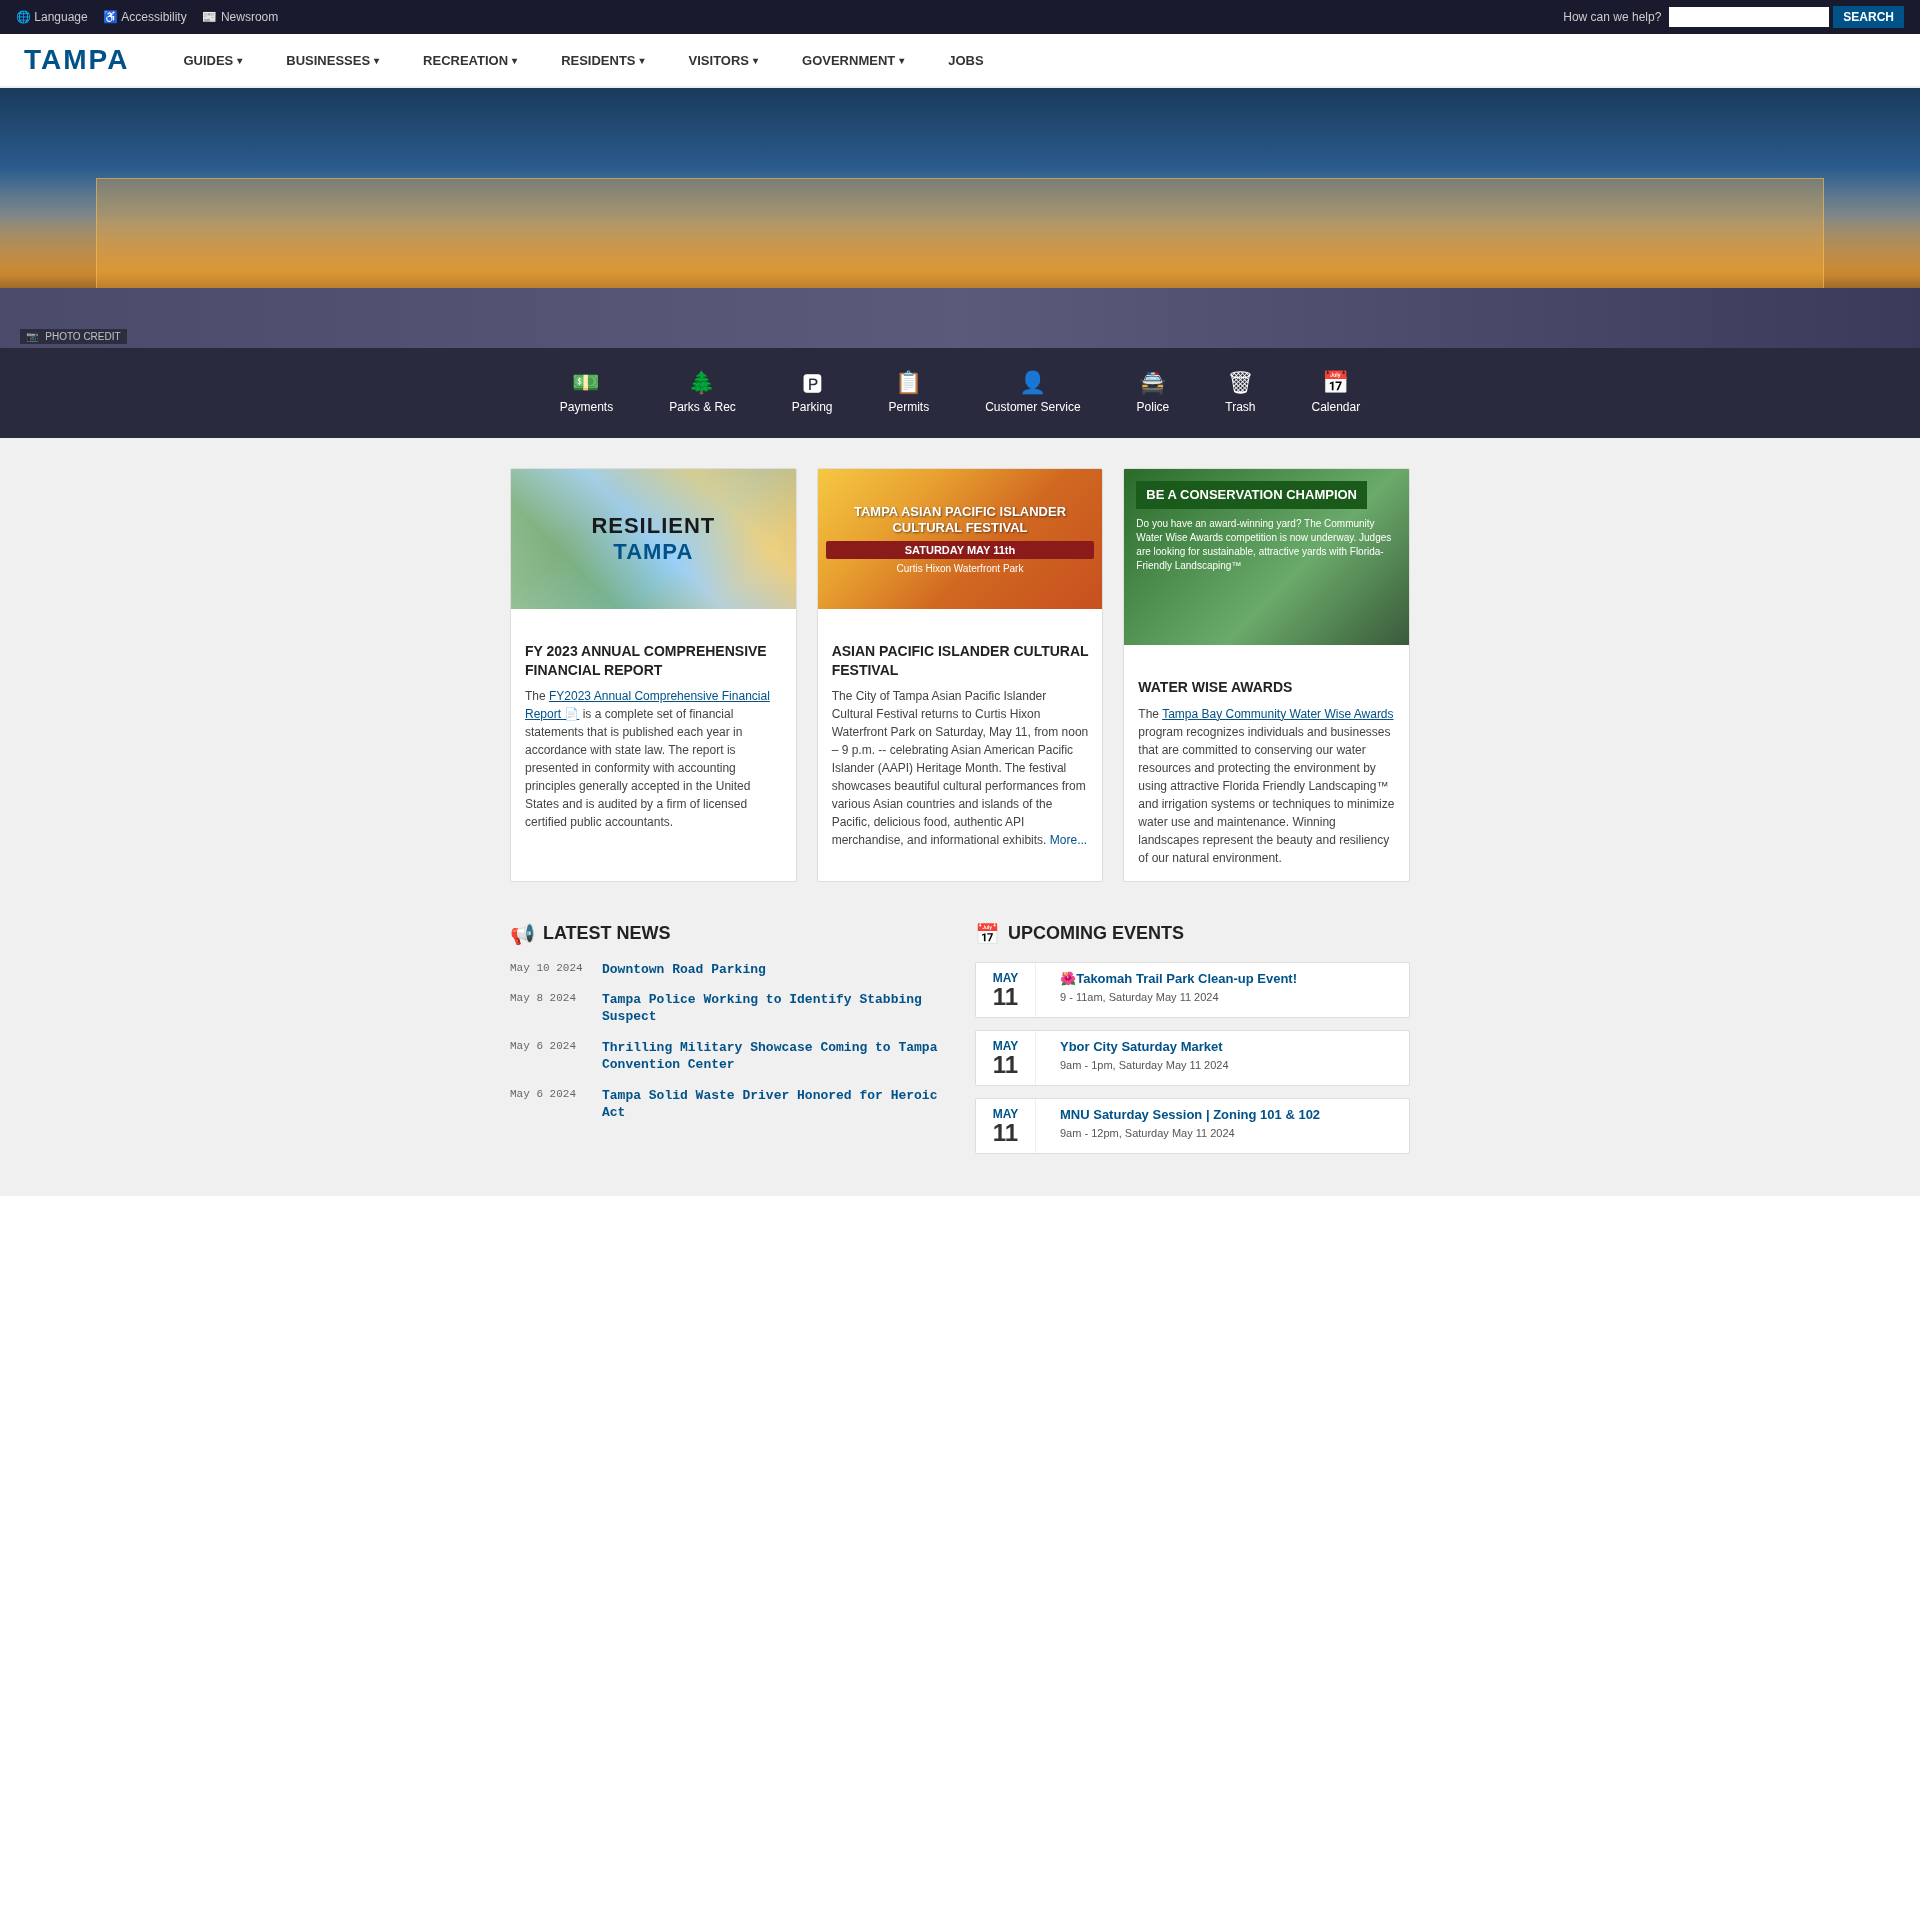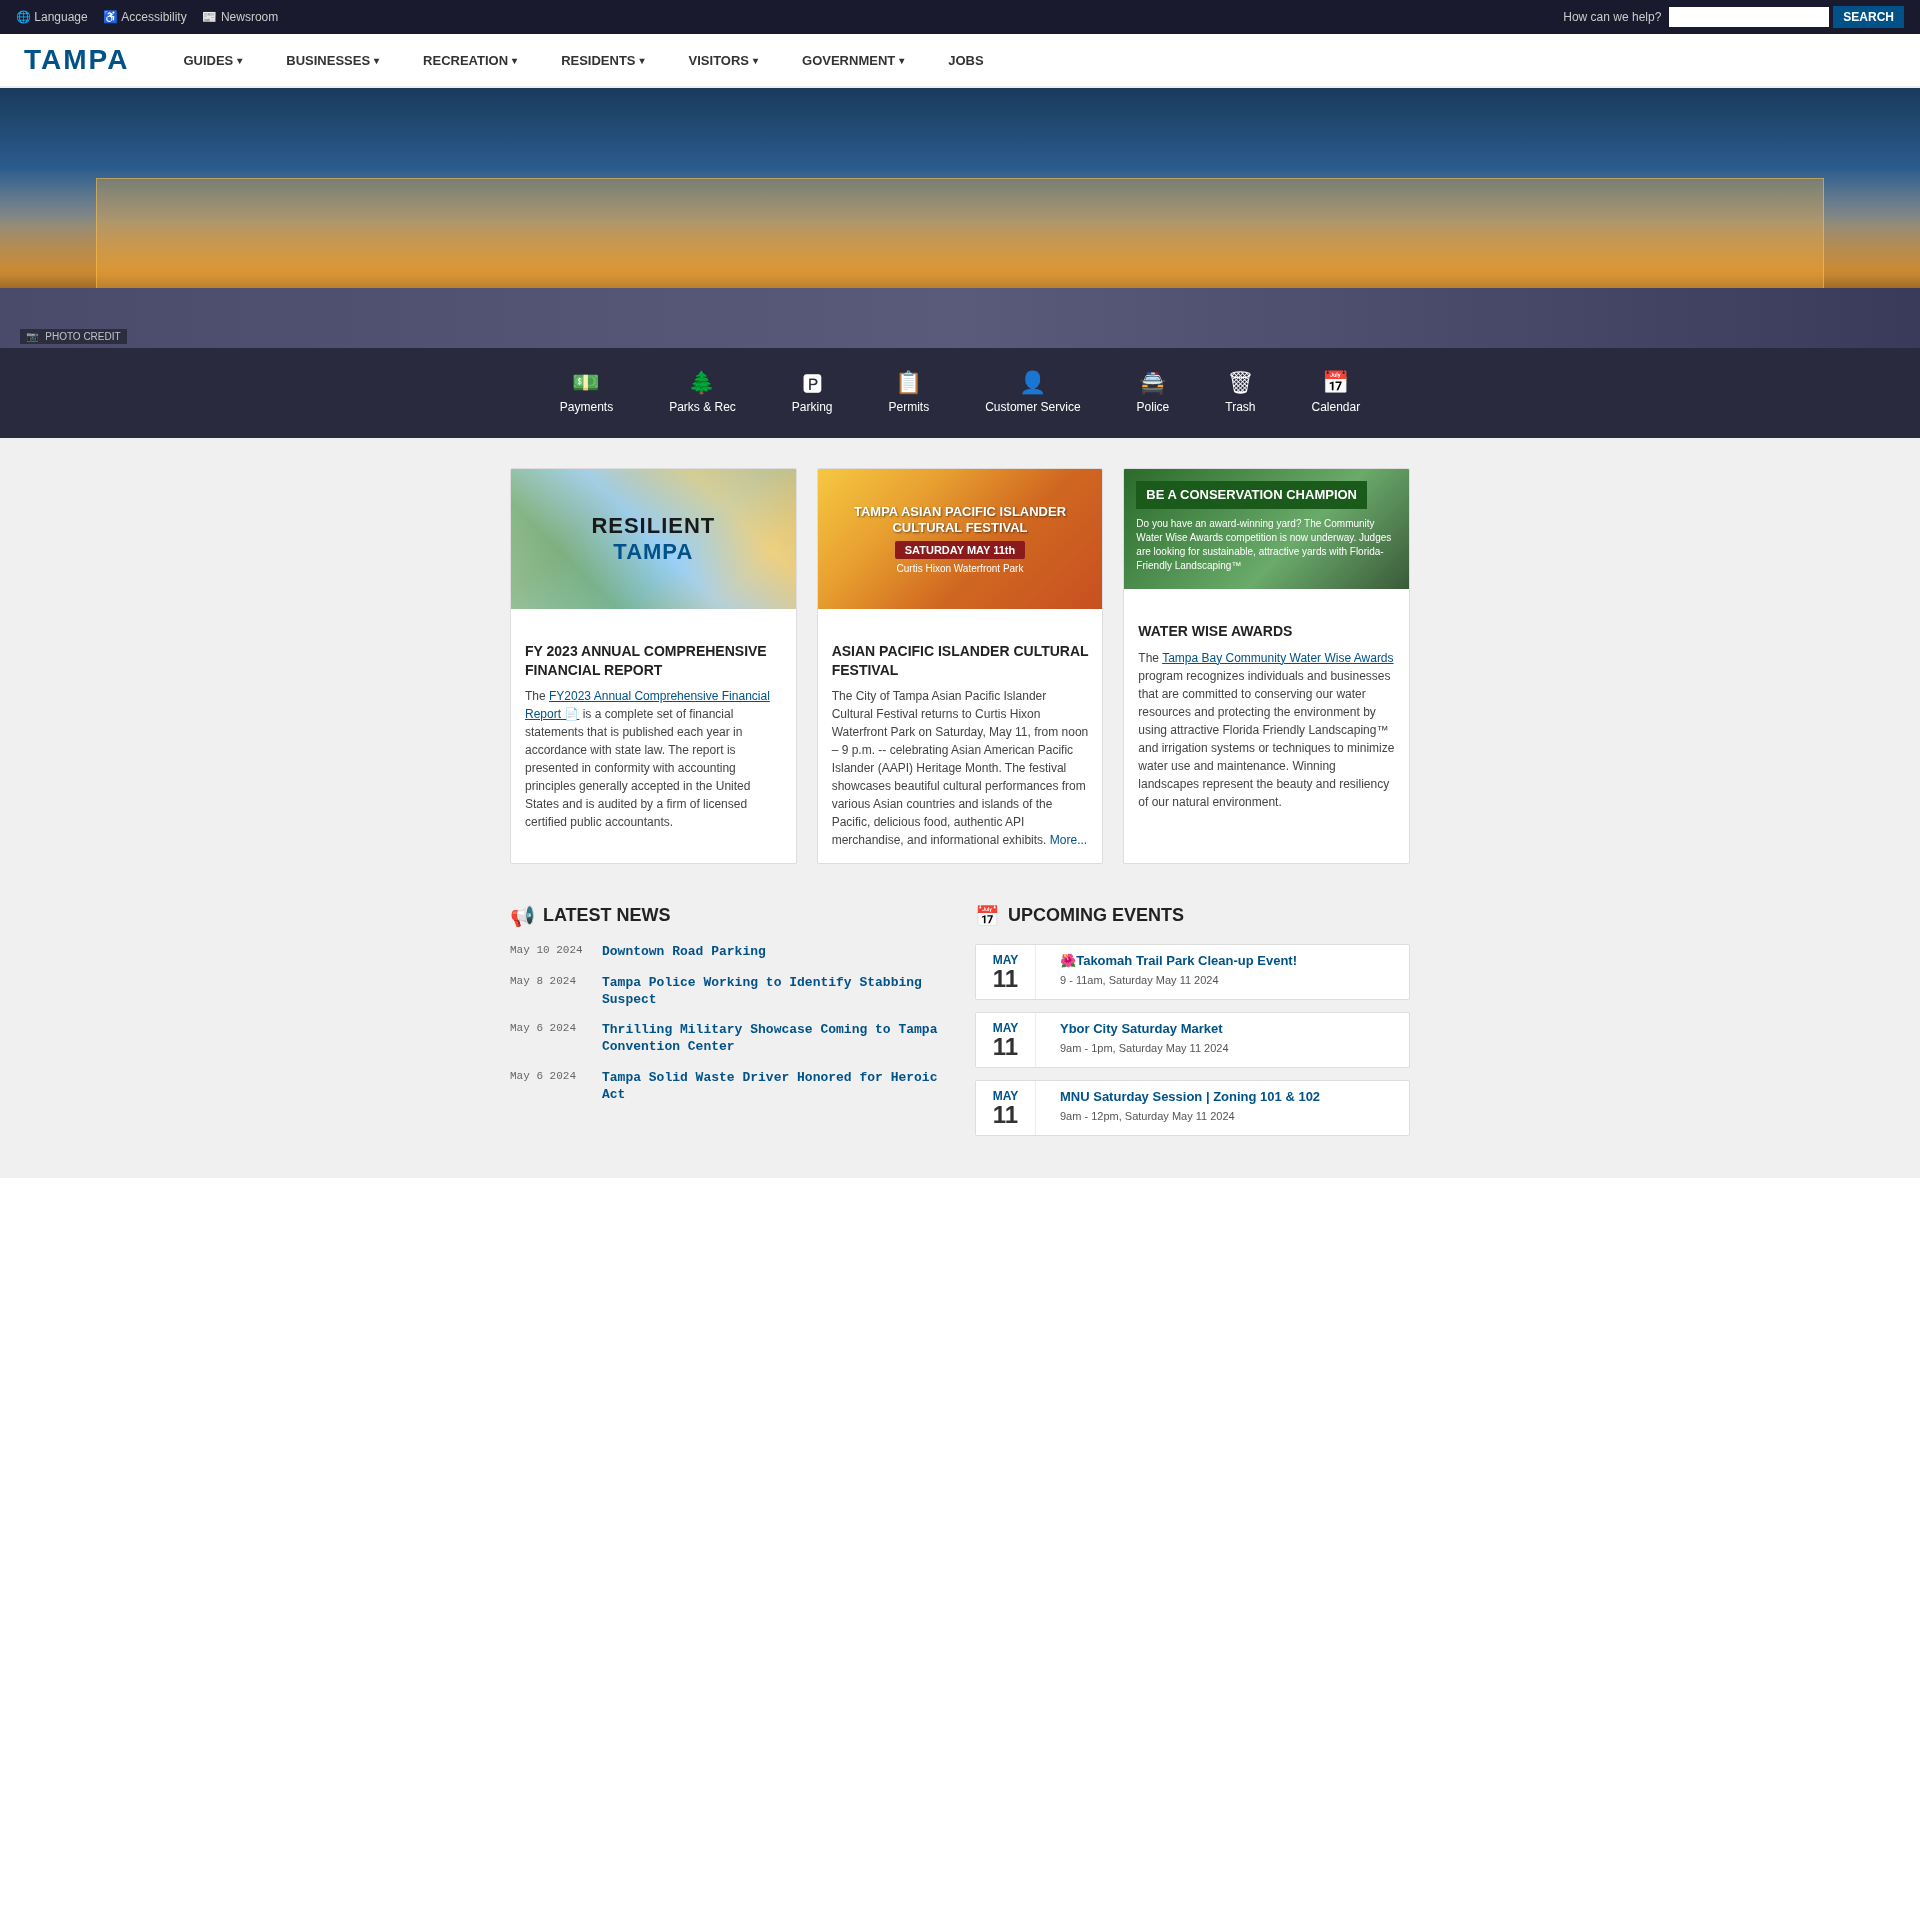--- a/index.html
+++ b/index.html
@@ -207,21 +207,20 @@
       font-weight: 900;
       color: #005288;
       text-transform: uppercase;
       letter-spacing: 1px;
     }
     .card-img-festival {
       height: 140px;
       background: linear-gradient(135deg, #f5c842 0%, #e8a030 30%, #d06820 60%, #c85020 100%);
       display: flex;
       flex-direction: column;
-      align-items: center;
       justify-content: center;
       padding: 8px;
       text-align: center;
     }
     .festival-title {
       font-size: 13px;
       font-weight: 900;
       color: #fff;
       text-transform: uppercase;
       line-height: 1.2;
@@ -235,21 +234,21 @@
       padding: 3px 10px;
       margin-top: 6px;
       border-radius: 2px;
     }
     .festival-venue {
       font-size: 10px;
       color: #fff;
       margin-top: 4px;
     }
     .card-img-conservation {
-      height: 120px;
+      height: 176px;
       background: linear-gradient(135deg, #2a6a2a 0%, #4a8a4a 30%, #6aaa6a 60%, #3a5a3a 100%);
       display: flex;
       flex-direction: column;
       align-items: flex-start;
       justify-content: flex-start;
       padding: 12px;
     }
     .conservation-badge {
       background: #1a5a1a;
       color: #fff;

